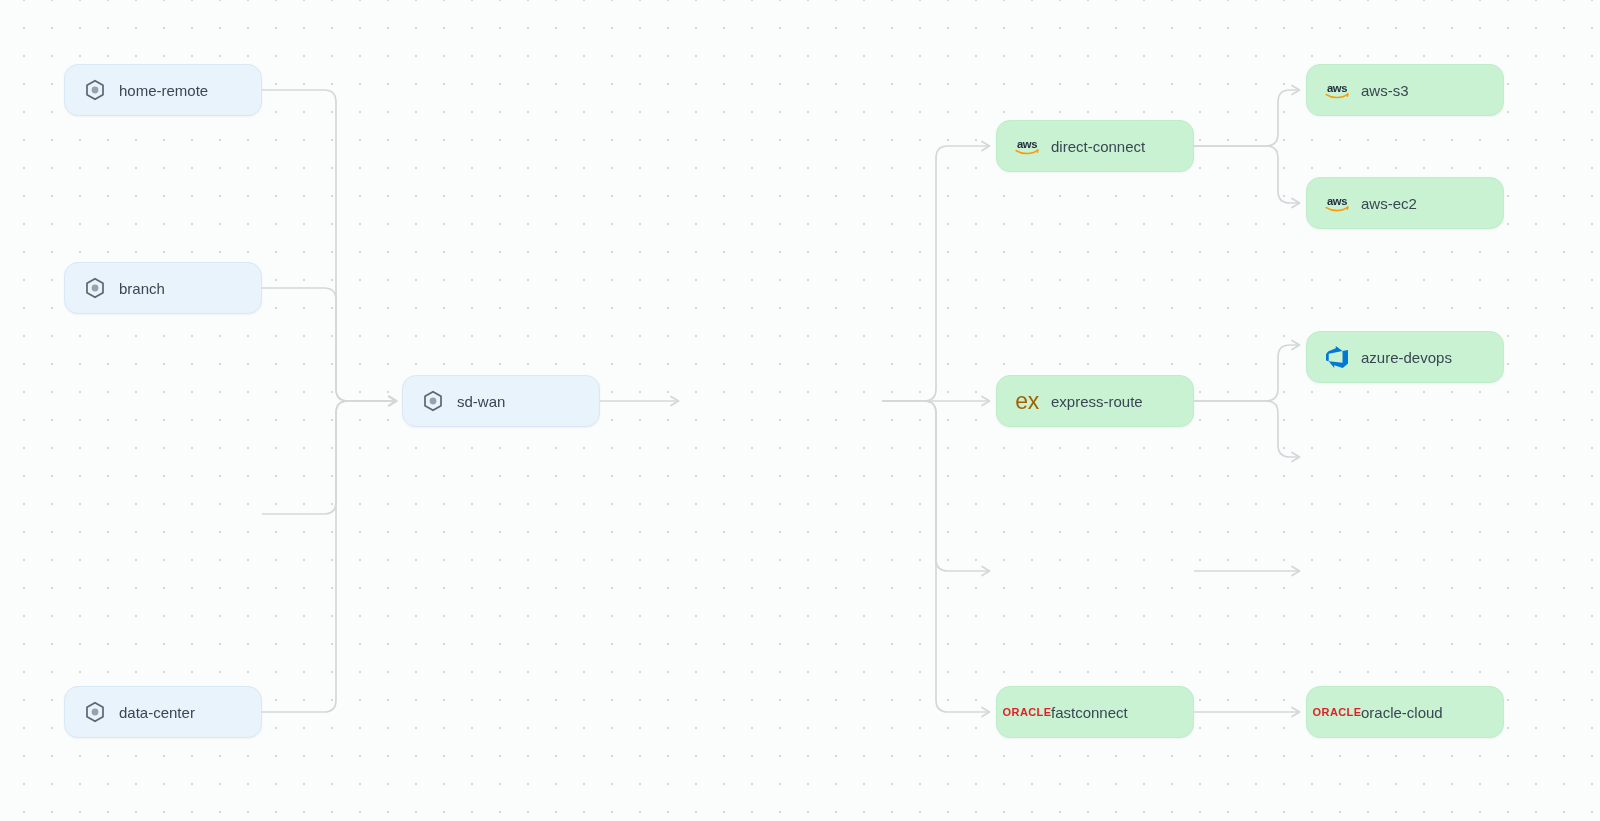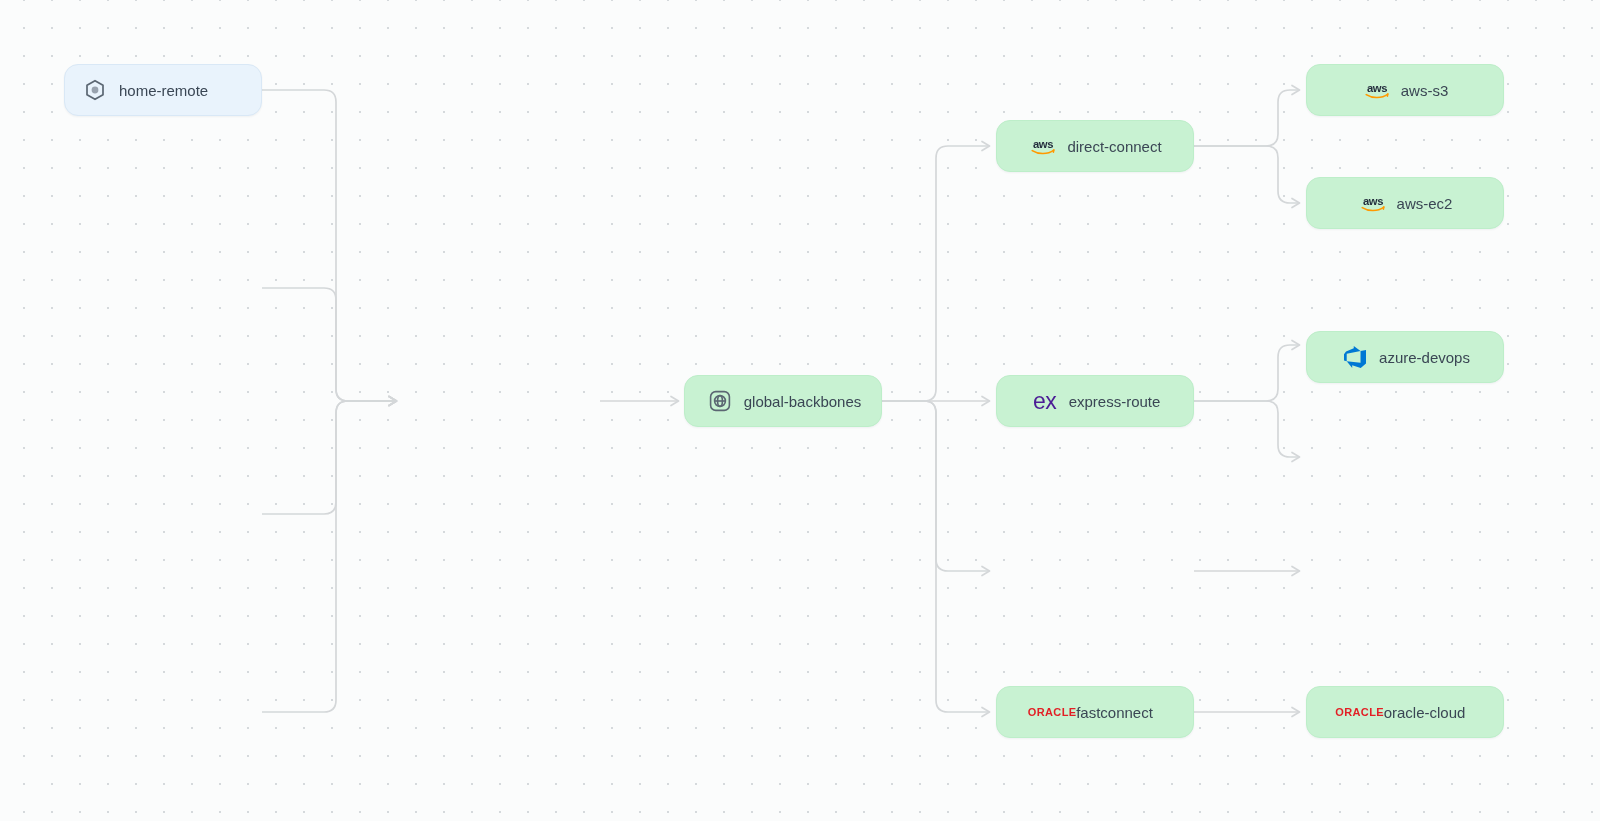--- a/index.html
+++ b/index.html
@@ -19,24 +19,24 @@
     position:absolute;z-index:2;
     width:198px;height:52px;
     border-radius:14px;
     display:flex;align-items:center;gap:9px;
     padding:0 15px;box-sizing:border-box;
     font-size:15px;font-weight:500;color:#3a4654;
     box-shadow:0 1px 2px rgba(15,30,50,.05);
     cursor:default;
   }
   .blue{background:#e9f3fc;border:1px solid #d9e8f6;}
-  .green{background:#c8f2d2;border:1px solid #bdeec9;justify-content:center;}
+  .green{background:#c8f2d2;border:1px solid #bdeec9;}
   .icon{width:30px;min-width:30px;display:flex;align-items:center;justify-content:center;}
   .label{white-space:nowrap;}
-  .ex-mark{font-size:23px;font-weight:400;color:#4c1d95;letter-spacing:-.5px;line-height:1;}
+  .ex-mark{font-size:23px;font-weight:400;color:#a16207;letter-spacing:-.5px;line-height:1;}
   .oracle-mark{font-size:11px;font-weight:700;color:#e21f25;letter-spacing:.4px;}
   
   .n-home-remote{left:64px;top:64px}
   .n-branch{left:64px;top:262px}
   .n-regional-office{left:64px;top:488px}
   .n-data-center{left:64px;top:686px}
   .n-sd-wan{left:402px;top:375px}
   .n-global-backbones{left:684px;top:375px}
   .n-direct-connect{left:996px;top:120px}
   .n-express-route{left:996px;top:375px}
@@ -80,35 +80,51 @@
   <div class="node blue n-home-remote">
     <span class="icon">
       <svg viewBox="0 0 24 24" width="24" height="24">
           <path d="M12 2.7 20 7.35 v9.3 L12 21.3 4 16.65 v-9.3 Z" fill="none" stroke="#5b6672" stroke-width="1.7" stroke-linejoin="round"></path>
           <circle cx="12" cy="12" r="3.4" fill="#98a2ae"></circle>
         </svg>
     </span>
     <span class="label">home-remote</span>
   </div>
 
+  <div class="node blue n-branch">
+    <span class="icon">
+      <svg viewBox="0 0 24 24" width="24" height="24">
+          <path d="M12 2.7 20 7.35 v9.3 L12 21.3 4 16.65 v-9.3 Z" fill="none" stroke="#5b6672" stroke-width="1.7" stroke-linejoin="round"></path>
+          <circle cx="12" cy="12" r="3.4" fill="#98a2ae"></circle>
+        </svg>
+    </span>
+    <span class="label">branch</span>
+  </div>
 
 
-
-
-  <div class="node green n-global-backbones">
+  <div class="node blue n-data-center">
     <span class="icon">
-      <svg viewBox="0 0 24 24" width="24" height="24" fill="none" stroke="#5b6672" stroke-width="1.6">
-          <rect x="2.6" y="2.6" width="18.8" height="18.8" rx="5.2"></rect>
-          <circle cx="12" cy="12" r="5.4"></circle>
-          <ellipse cx="12" cy="12" rx="2.4" ry="5.4"></ellipse>
-          <path d="M6.6 12 h10.8"></path>
+      <svg viewBox="0 0 24 24" width="24" height="24">
+          <path d="M12 2.7 20 7.35 v9.3 L12 21.3 4 16.65 v-9.3 Z" fill="none" stroke="#5b6672" stroke-width="1.7" stroke-linejoin="round"></path>
+          <circle cx="12" cy="12" r="3.4" fill="#98a2ae"></circle>
         </svg>
     </span>
-    <span class="label">global-backbones</span>
+    <span class="label">data-center</span>
   </div>
+
+  <div class="node blue n-sd-wan">
+    <span class="icon">
+      <svg viewBox="0 0 24 24" width="24" height="24">
+          <path d="M12 2.7 20 7.35 v9.3 L12 21.3 4 16.65 v-9.3 Z" fill="none" stroke="#5b6672" stroke-width="1.7" stroke-linejoin="round"></path>
+          <circle cx="12" cy="12" r="3.4" fill="#98a2ae"></circle>
+        </svg>
+    </span>
+    <span class="label">sd-wan</span>
+  </div>
+
 
   <div class="node green n-direct-connect">
     <span class="icon">
       <svg viewBox="0 0 32 20" width="30" height="19">
           <text x="16" y="12" text-anchor="middle" font-size="12" font-weight="bold" fill="#252f3e" style="letter-spacing:-0.5px">aws</text>
           <path d="M4.5 14.4 C11 18.6 21 18.6 27.5 13.8" stroke="#ff9900" stroke-width="1.7" fill="none" stroke-linecap="round"></path>
           <path d="M27.5 13.8 l-.4 2.3" stroke="#ff9900" stroke-width="1.7" fill="none" stroke-linecap="round"></path>
         </svg>
     </span>
     <span class="label">direct-connect</span>

